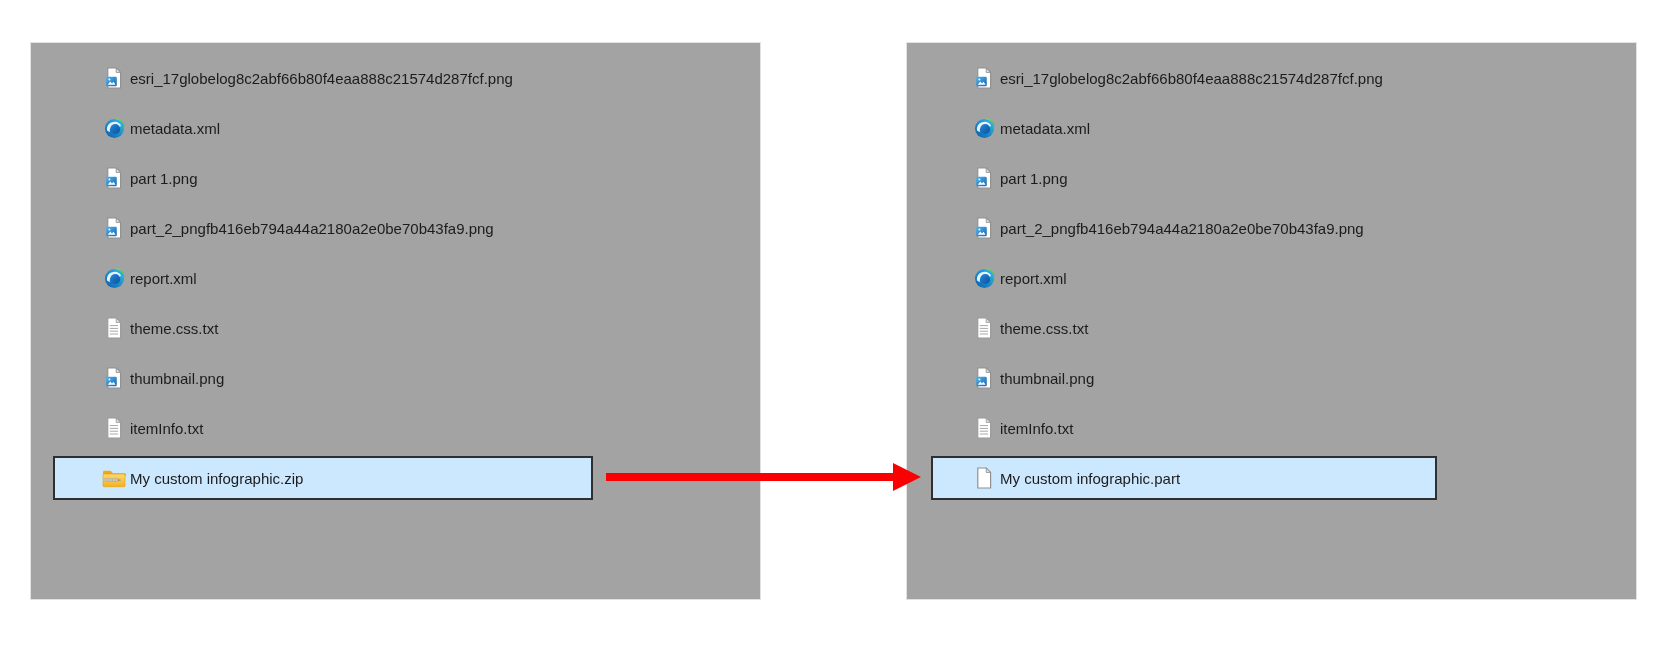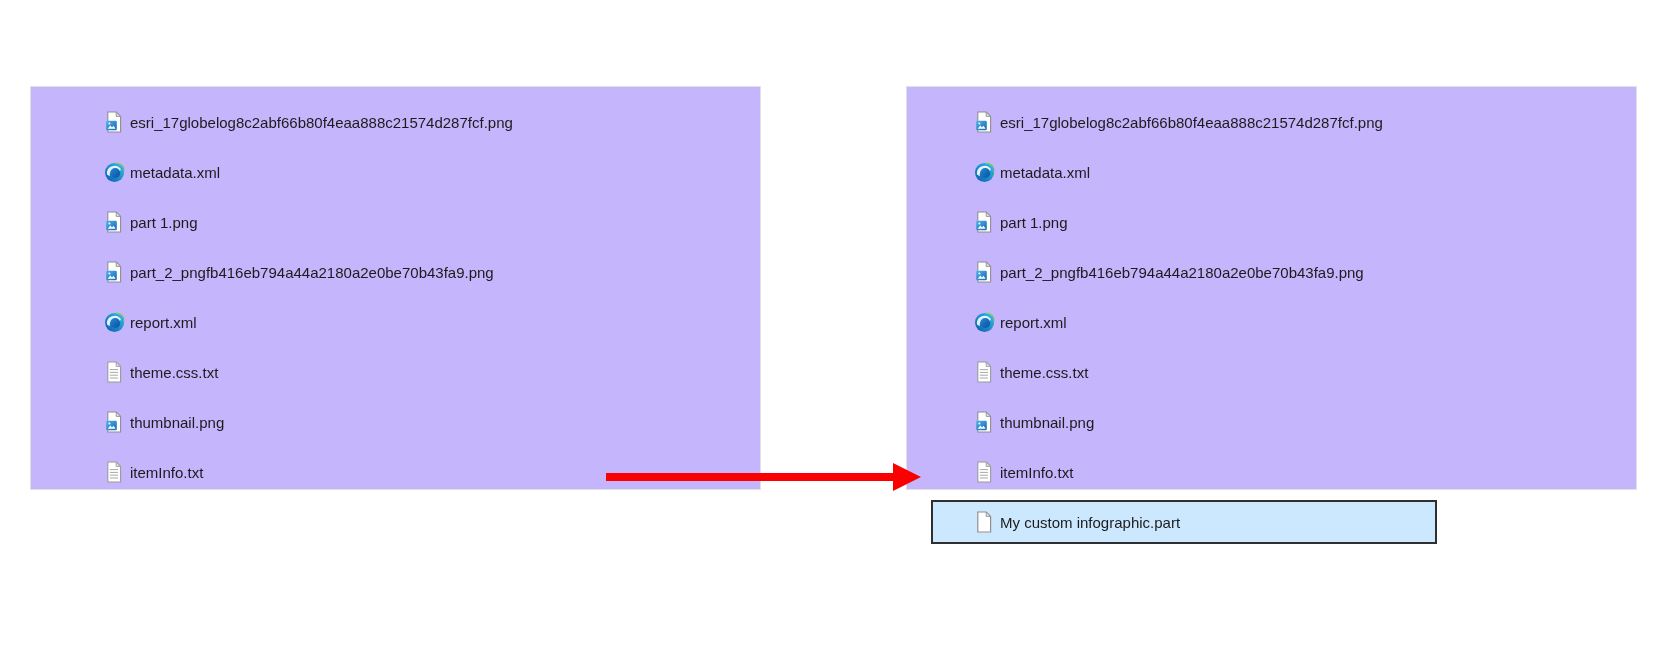--- a/index.html
+++ b/index.html
@@ -8,22 +8,22 @@
     --arrow:#fa0000;
     --panel-border:#e2e2e2;
     --text:#1c1c1c;
   }
   html,body{margin:0;padding:0;}
   body{
     width:1673px;height:654px;background:#ffffff;position:relative;overflow:hidden;
     font-family:"Liberation Sans", sans-serif;
   }
   .panel{
-    position:absolute;top:42px;width:731px;height:404px;background:#c4b5fd;
-    border:1px solid var(--panel-border);box-sizing:border-box;margin-top:44px;
+    position:absolute;top:42px;width:731px;height:558px;background:#a3a3a3;
+    border:1px solid var(--panel-border);box-sizing:border-box;
   }
   .panel-left{left:30px;}
   .panel-right{left:906px;}
   .rows{padding-top:10px;display:flex;flex-direction:column;}
   .file-row{
     height:50px;display:flex;align-items:center;gap:4px;
     padding-left:71px;box-sizing:border-box;
     color:var(--text);font-size:15px;white-space:nowrap;
   }
   .panel-right .file-row{padding-left:65px;}
@@ -192,20 +192,38 @@
     <span class="file-icon">
           <svg width="18" height="22" viewBox="0 0 18 22">
             <path d="M2.8 1h8.4l4.4 4.4V21H2.8z" fill="#fff" stroke="#9a9a9a" stroke-width="1.1"></path>
             <path d="M11.2 1v4.4h4.4z" fill="#e2e2e2" stroke="#9a9a9a" stroke-width="0.9"></path>
             <path d="M4.8 8.6h8.2M4.8 11.4h8.2M4.8 14.2h8.2M4.8 17h8.2" stroke="#a8a8a8" stroke-width="1"></path>
           </svg>
         </span>
     <span class="file-label">itemInfo.txt</span>
   </div>
 
+  <div class="file-row selected">
+    <span class="file-icon">
+          <svg width="24" height="19" viewBox="0 0 24 19">
+            <defs>
+              <linearGradient id="zpF" x1="0" y1="0" x2="0" y2="1">
+                <stop offset="0" stop-color="#ffd967"></stop>
+                <stop offset="1" stop-color="#f5b21d"></stop>
+              </linearGradient>
+            </defs>
+            <path d="M1 3.1C1 2.3 1.6 1.7 2.4 1.7h5.7c.5 0 .9.2 1.2.6l1.5 1.9h11.8c.8 0 1.4.6 1.4 1.4v1.2H1z" fill="#efa712"></path>
+            <rect x="1" y="5.1" width="22" height="12.6" rx="1.2" fill="url(#zpF)" stroke="#dd9f13" stroke-width="0.6"></rect>
+            <rect x="2.8" y="9.7" width="13.2" height="2.9" fill="#e0e0e0" stroke="#a9a9a9" stroke-width="0.5"></rect>
+            <path d="M4 9.7v2.9M5.6 9.7v2.9M7.2 9.7v2.9M8.8 9.7v2.9M10.4 9.7v2.9M12 9.7v2.9M13.6 9.7v2.9M15.2 9.7v2.9" stroke="#8f8f8f" stroke-width="0.6"></path>
+            <rect x="16" y="10.5" width="2.6" height="1.3" rx="0.3" fill="#8f8f8f"></rect>
+          </svg>
+        </span>
+    <span class="file-label">My custom infographic.zip</span>
+  </div>
 </div>
 </div>
 
 <div class="panel panel-right">
   <div class="rows" id="rows-right">
   <div class="file-row">
     <span class="file-icon">
           <svg width="18" height="22" viewBox="0 0 18 22">
             <defs>
               <linearGradient id="pgB" x1="0" y1="0" x2="1" y2="1">

